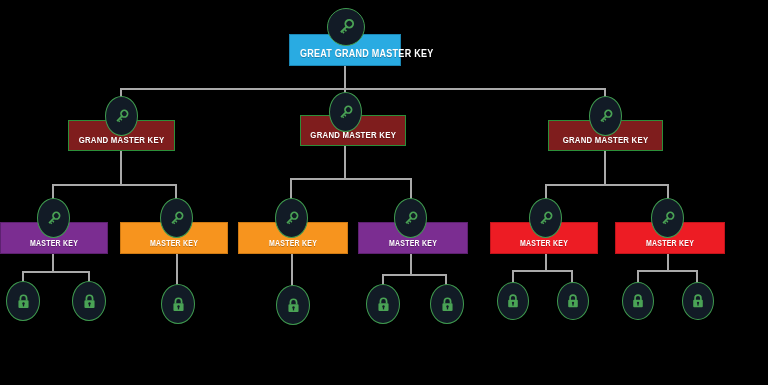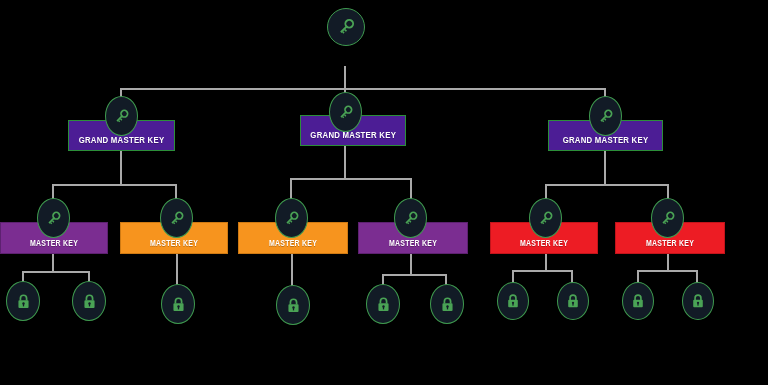--- a/index.html
+++ b/index.html
@@ -45,21 +45,21 @@
     white-space: nowrap;
     text-shadow: 0 1px 0 rgba(0,0,0,0.25);
   }
   .node.root {
     background: #29ABE2;
     border-color: #1b87b5;
   }
   .node.root .label { font-size: 11px; padding-bottom: 6px; }
 
   .node.grand {
-    background: #4c1d95;
+    background: #7f1d1d;
     border-color: #2c8f39;
   }
   .node.grand .label { font-size: 9.5px; padding-bottom: 5px; }
 
   .node.master .label { font-size: 8.5px; padding-bottom: 5px; }
   .node.master.purple { background: #7B2D91; border-color: #5d2170; }
   .node.master.orange { background: #F7941E; border-color: #cf7a13; }
   .node.master.red    { background: #ED1C24; border-color: #c2141b; }
 
   
@@ -127,20 +127,23 @@
     <div class="line h" style="left:512px; top:270px; width:61px;"></div>
     <div class="line v" style="left:512px; top:270px; height:14px;"></div>
     <div class="line v" style="left:571px; top:270px; height:14px;"></div>
 
     <div class="line v" style="left:667px; top:254px; height:16px;"></div>
     <div class="line h" style="left:637px; top:270px; width:60px;"></div>
     <div class="line v" style="left:637px; top:270px; height:14px;"></div>
     <div class="line v" style="left:696px; top:270px; height:14px;"></div>
   </div>
 
+  <div class="node root" style="left:289px; top:34px; width:112px; height:32px;">
+    <span class="label">GREAT GRAND MASTER KEY</span>
+  </div>
   <div class="icon-circle" style="left:327px; top:8px; width:36px; height:36px;">
     <svg viewBox="0 0 24 24" width="22" height="22" aria-hidden="true">
       <g transform="rotate(45 12 12)">
         <circle cx="12" cy="7" r="4.2" fill="none" stroke="#4aa355" stroke-width="2.1"></circle>
         <circle cx="12" cy="7" r="1.3" fill="#121b26"></circle>
         <rect x="11" y="10.5" width="2.2" height="9.5" fill="#4aa355"></rect>
         <rect x="13.2" y="14" width="2.4" height="1.9" fill="#4aa355"></rect>
         <rect x="13.2" y="17.4" width="2.0" height="1.8" fill="#4aa355"></rect>
       </g>
     </svg>

